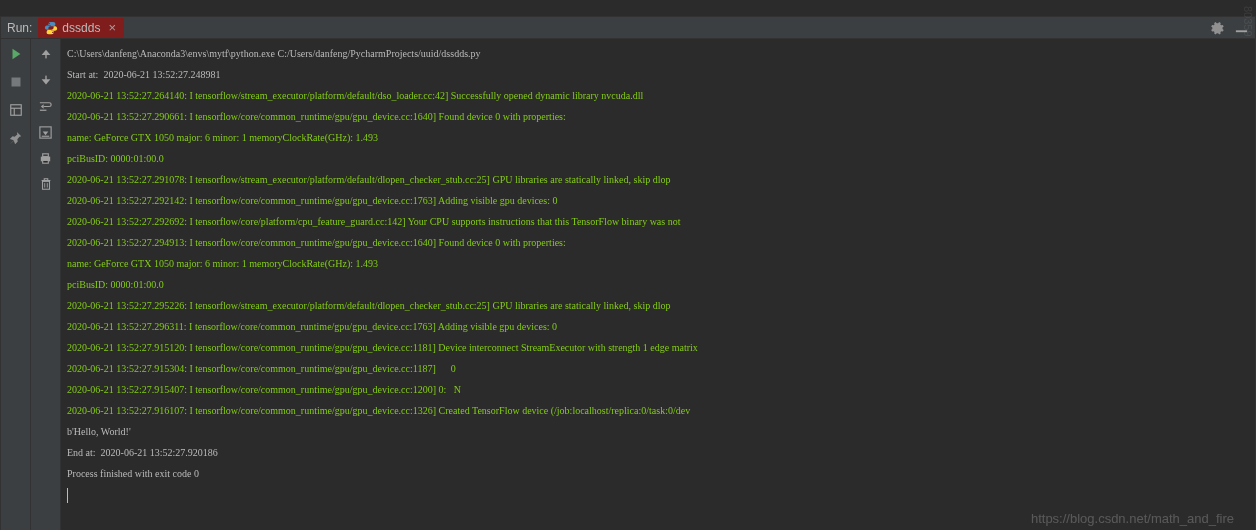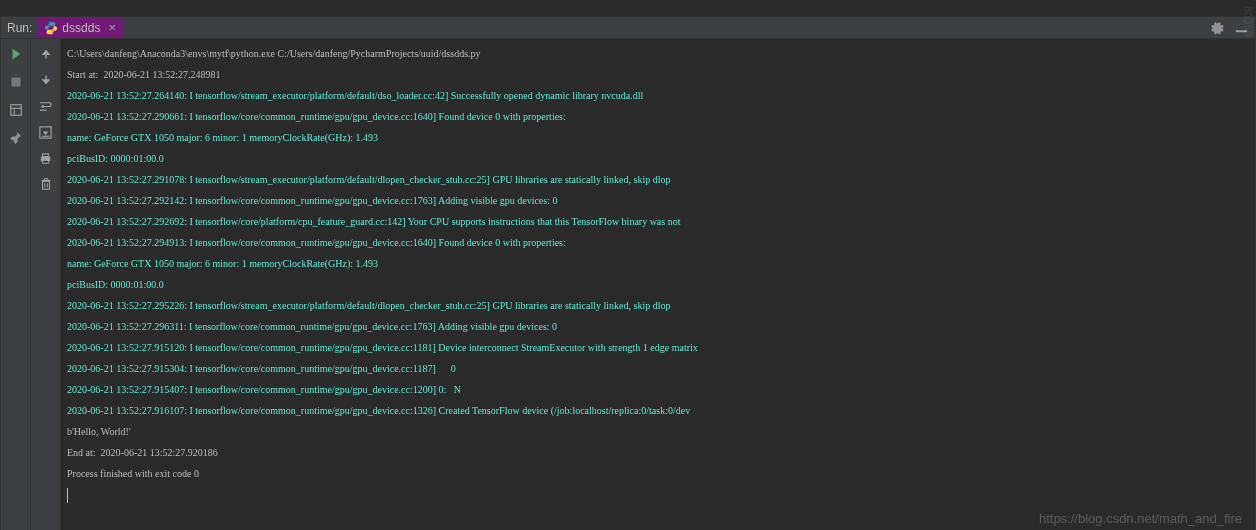--- a/index.html
+++ b/index.html
@@ -1,37 +1,37 @@
 <!DOCTYPE html>
 <html><head>
 <meta charset="utf-8">
 <style>
   * { margin:0; padding:0; box-sizing:border-box; }
   html,body { width:1256px; height:530px; overflow:hidden; font-family:"Segoe UI",Arial,sans-serif; background:#2b2b2b; color:#bbb; }
   .panel { display:flex; flex-direction:column; width:100%; height:100%; border:1px solid #323232;margin-top:16px; }
   .titlebar { height:22px; background:#3c3f41; display:flex; align-items:center; padding:0 6px; border-bottom:1px solid #323232; }
   .titlebar .left { display:flex; align-items:center; gap:6px; flex:1; }
   .titlebar .run-label { color:#bbb; font-size:12px; }
-  .tab { display:flex; align-items:center; gap:4px; background:#701a75; padding:2px 8px 2px 6px; height:20px; border-radius:0; font-size:12px; }
+  .tab { display:flex; align-items:center; gap:4px; background:#7f1d1d; padding:2px 8px 2px 6px; height:20px; border-radius:0; font-size:12px; }
   .tab .py-icon { width:14px; height:14px; display:inline-block; }
   .tab .name { color:#bbb; }
   .tab .close { color:#a0a0a0; font-size:13px; line-height:1; margin-left:4px; cursor:pointer; }
   .titlebar .right { display:flex; align-items:center; gap:10px; color:#a0a0a0; }
   .titlebar .right .icn { width:15px; height:15px; display:inline-block; cursor:pointer; }
   .body { flex:1; display:flex; min-height:0; }
   .gutter { width:30px; background:#3c3f41; display:flex; flex-direction:column; align-items:center; padding-top:6px; gap:10px; border-right:1px solid #323232; }
   .gutter2 { width:30px; background:#3c3f41; display:flex; flex-direction:column; align-items:center; padding-top:6px; gap:8px; border-right:1px solid #323232; }
   .gbtn { width:18px; height:18px; display:flex; align-items:center; justify-content:center; color:#a9b7c6; cursor:pointer; }
   .console { flex:1; background:#2b2b2b; padding:4px 6px; font-family:Liberation Serif, serif; font-size:10px; line-height:21px; white-space:pre; overflow:hidden; position:relative; }
   .ln { display:block; }
   .plain { color:#bbbbbb; }
-  .err { color:#5eead4; }
+  .err { color:#84cc16; }
   .cursor { display:inline-block; width:1px; height:15px; background:#bbb; vertical-align:middle; }
   .watermark-side { position:absolute; right:2px; top:6px; writing-mode:vertical-rl; text-orientation:mixed; font-size:11px; color:rgba(255,255,255,0.08); }
-  .watermark-bottom { position:absolute; right:14px; bottom:4px; font-size:13px; color:rgba(255,255,255,0.22); }
+  .watermark-bottom { position:absolute; right:22px; bottom:4px; font-size:13px; color:rgba(255,255,255,0.22); }
   svg { display:block; }
 </style>
 </head>
 <body>
 
 <div class="panel">
 
   <div class="titlebar">
     <div class="left">
       <span class="run-label">Run:</span>

